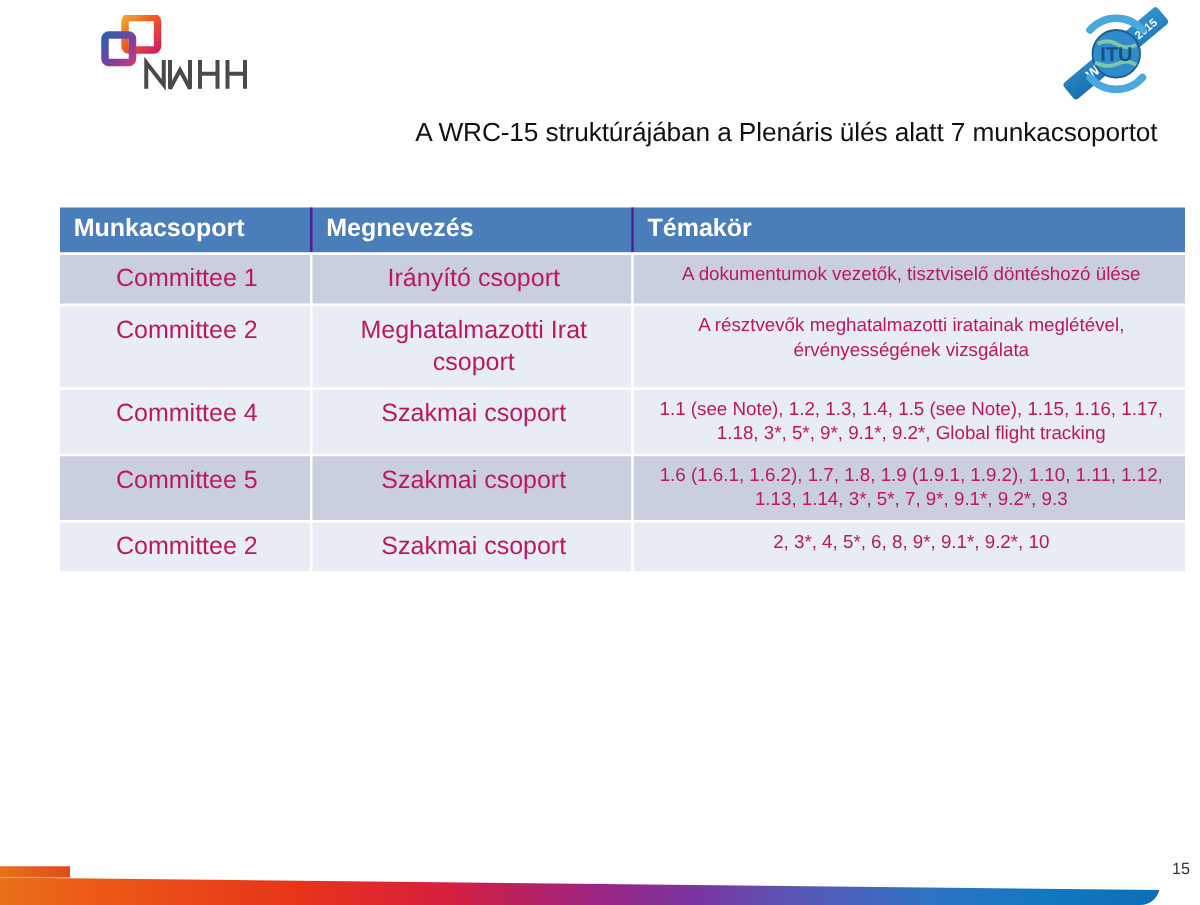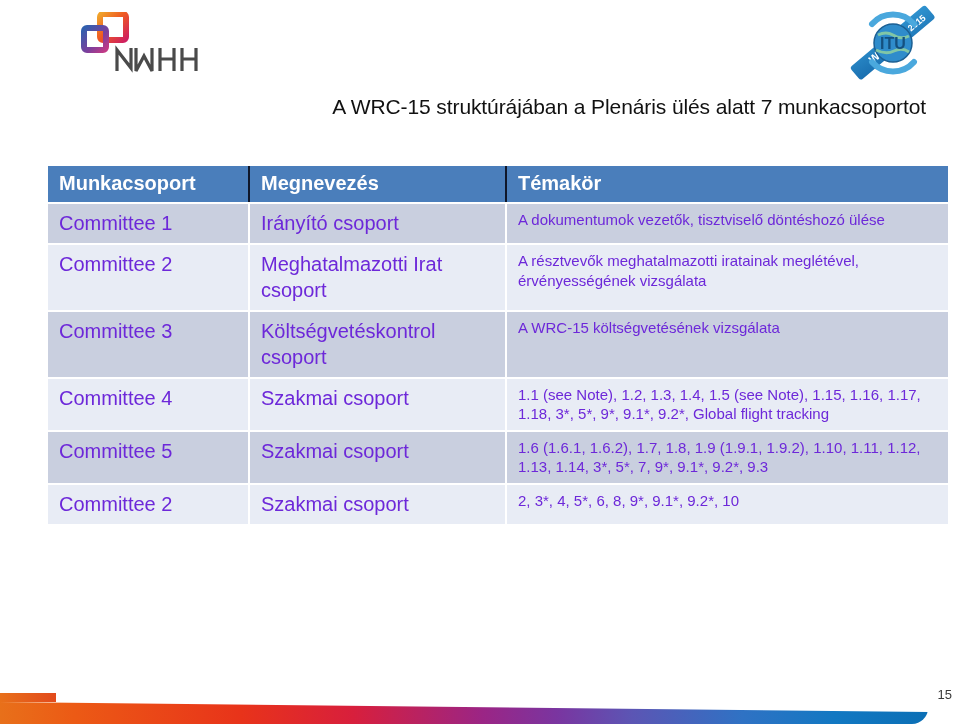--- a/index.html
+++ b/index.html
@@ -58,31 +58,32 @@
   .tbl col.c3 { width: 443px; }
 
   .tbl th {
     background: #4a7ebb;
     color: #ffffff;
     font-size: 20px;
     font-weight: bold;
     text-align: left;
     padding: 6px 0 7px 11px;
     vertical-align: middle;
-    border-left: 2px solid #0f172a;
+    border-left: 2px solid #4c1d95;
     height: 36px;
   }
   .tbl th:first-child { border-left: none; }
 
   .tbl td {
     vertical-align: top;
     padding: 6px 8px 7px 11px;
     border-left: 2px solid #ffffff;
     border-top: 2px solid #ffffff;
-    color: #6d28d9;
+    color: #be185d;
+    text-align: center;
   }
   .tbl td:first-child { border-left: none; }
 
   tr.band-a td { background: #c9cfdf; }
   tr.band-b td { background: #e8ecf5; }
 
   .cell-big   { font-size: 20px; line-height: 26px; }
   .cell-mid   { font-size: 15px; line-height: 20px; }
   .cell-small { font-size: 15px; line-height: 19px; }
 
@@ -191,25 +192,20 @@
       <tr class="band-a">
         <td class="cell-big">Committee 1</td>
         <td class="cell-big">Irányító csoport</td>
         <td class="cell-mid">A dokumentumok vezetők, tisztviselő döntéshozó ülése</td>
       </tr>
       <tr class="band-b">
         <td class="cell-big">Committee 2</td>
         <td class="cell-big">Meghatalmazotti Irat csoport</td>
         <td class="cell-mid">A résztvevők meghatalmazotti iratainak meglétével, érvényességének vizsgálata</td>
       </tr>
-      <tr class="band-a">
-        <td class="cell-big">Committee 3</td>
-        <td class="cell-big">Költségvetéskontrol csoport</td>
-        <td class="cell-mid">A WRC-15 költségvetésének vizsgálata</td>
-      </tr>
       <tr class="band-b">
         <td class="cell-big">Committee 4</td>
         <td class="cell-big">Szakmai csoport</td>
         <td class="cell-small">1.1 (see Note), 1.2, 1.3, 1.4, 1.5 (see Note), 1.15, 1.16, 1.17, 1.18, 3*, 5*, 9*, 9.1*, 9.2*, Global flight tracking</td>
       </tr>
       <tr class="band-a">
         <td class="cell-big">Committee 5</td>
         <td class="cell-big">Szakmai csoport</td>
         <td class="cell-small">1.6 (1.6.1, 1.6.2), 1.7, 1.8, 1.9 (1.9.1, 1.9.2), 1.10, 1.11, 1.12, 1.13, 1.14, 3*, 5*, 7, 9*, 9.1*, 9.2*, 9.3</td>
       </tr>

